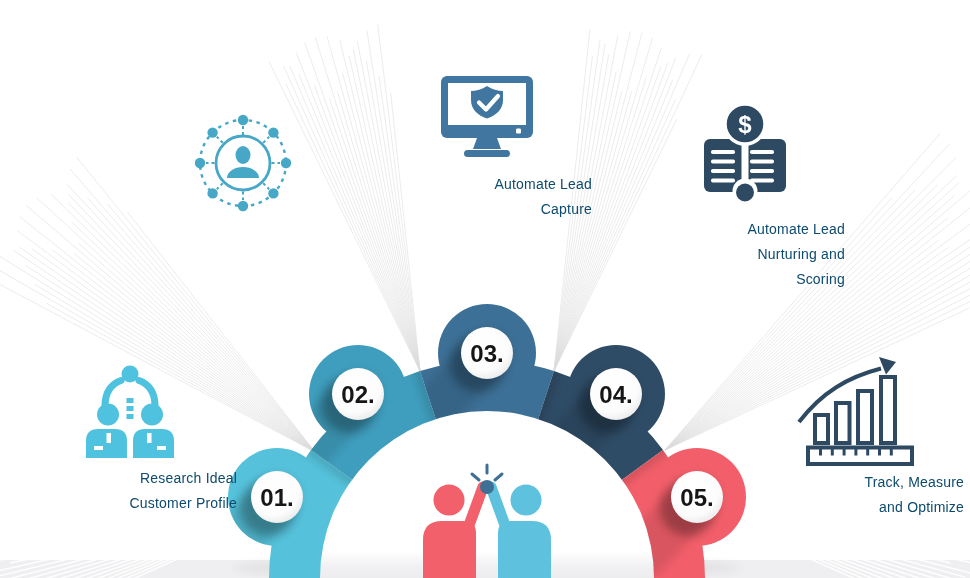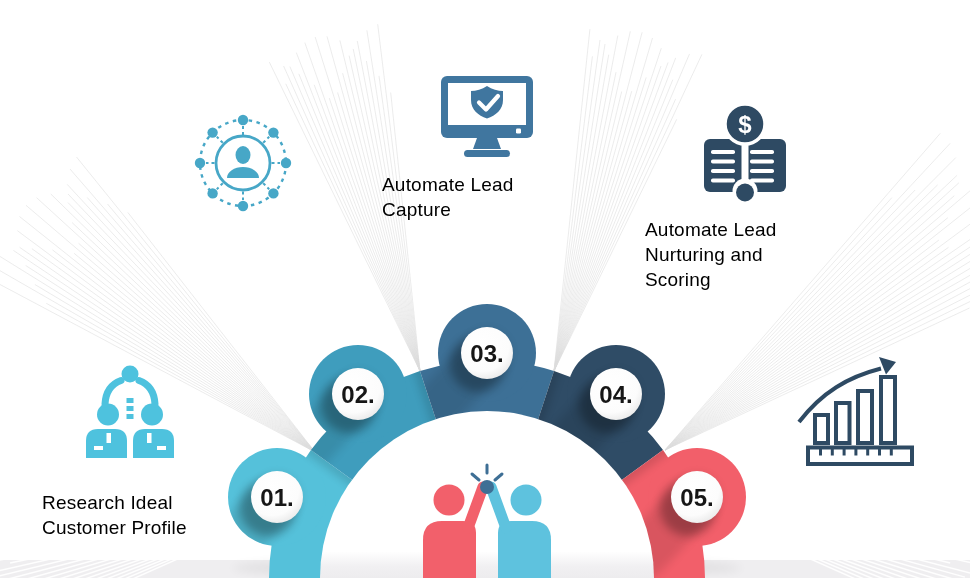--- a/index.html
+++ b/index.html
@@ -1,20 +1,20 @@
 <!DOCTYPE html>
 <html><head>
 <meta charset="utf-8">
 <style>
   html,body{margin:0;padding:0;background:#ffffff;}
   .canvas{position:relative;width:970px;height:578px;background:#ffffff;overflow:hidden;
           font-family:"Liberation Sans",sans-serif;}
   .canvas svg{position:absolute;left:0;top:0;}
-  .label{position:absolute;font-size:19px;line-height:25px;font-weight:400;color:#000000;
-         text-align:left;white-space:pre-line;letter-spacing:.2px;}
+  .label{position:absolute;font-size:14px;line-height:25px;font-weight:400;color:#0c4a6e;
+         text-align:right;white-space:pre-line;letter-spacing:.2px;}
   svg text{font-family:"Liberation Sans",sans-serif;}
   .stepnum{font-size:24px;font-weight:700;fill:#161616;}
   .dollar{font-size:24px;font-weight:700;fill:#ffffff;}
 </style>
 </head>
 <body>
 
 <div class="canvas">
 <svg width="970" height="578" viewBox="0 0 970 578">
   <defs>
@@ -373,20 +373,22 @@
         <line x1="867.7" y1="447.5" x2="867.7" y2="455.5"></line>
         <line x1="879.5" y1="447.5" x2="879.5" y2="455.5"></line>
         <line x1="891.3" y1="447.5" x2="891.3" y2="455.5"></line>
       </g>
       <path d="M799,422 C822,392 848,377 881,368.5"></path>
     </g>
     <path d="M896,362 L879,357 L886,374.5 Z" fill="#2e4a63"></path>
   </g>
 </svg>
 
-<div class="label" style="left:42px;top:466px;width:212px;margin-top:24px;">Research Ideal
+<div class="label" style="left:25px;top:466px;width:212px;">Research Ideal
 Customer Profile</div>
 <div class="label" style="left:382px;top:172px;width:210px;">Automate Lead
 Capture</div>
 <div class="label" style="left:645px;top:217px;width:200px;">Automate Lead
 Nurturing and
 Scoring</div>
+<div class="label" style="left:754px;top:470px;width:210px;">Track, Measure
+and Optimize</div>
 </div>
 
 </body></html>

